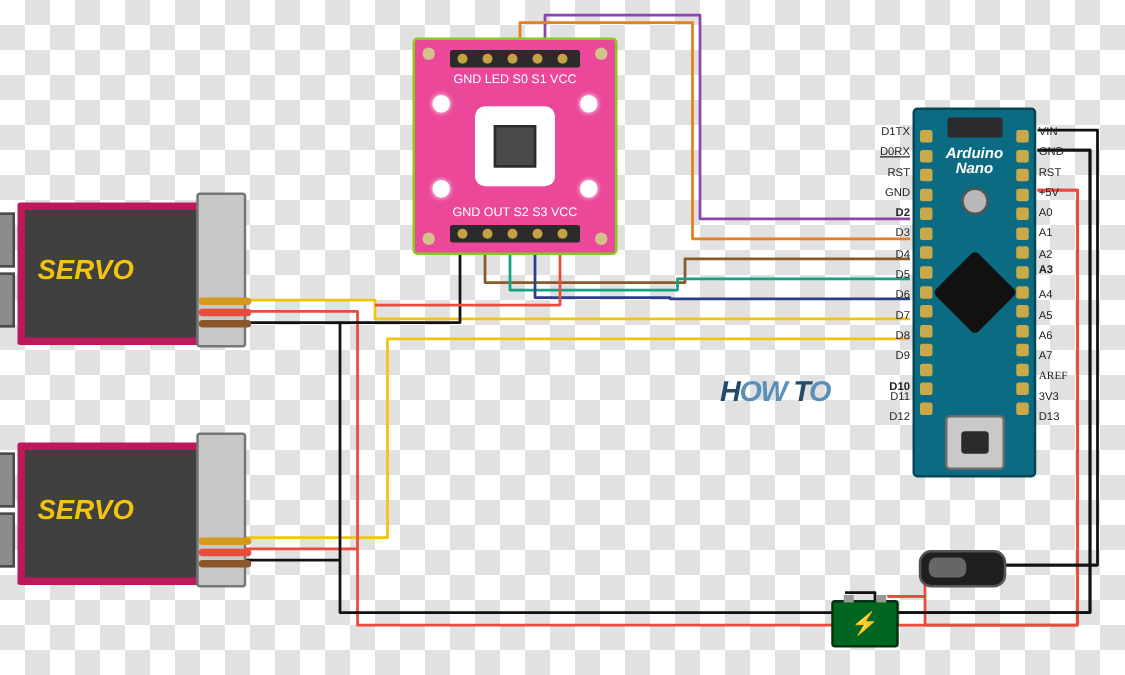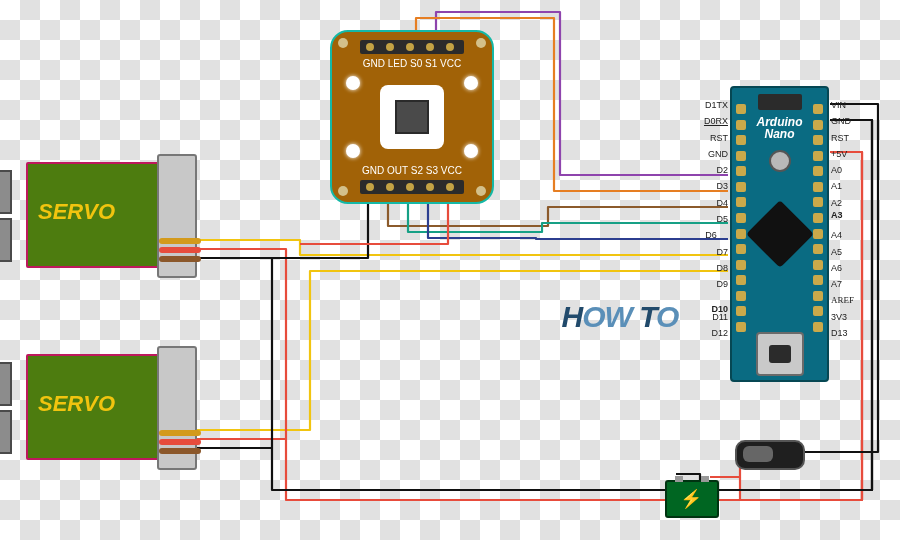--- a/index.html
+++ b/index.html
@@ -7,35 +7,35 @@
 
 .checker{position:absolute;inset:0;background-image:
  linear-gradient(45deg,#e1e1e1 25%,transparent 25%),
  linear-gradient(-45deg,#e1e1e1 25%,transparent 25%),
  linear-gradient(45deg,transparent 75%,#e1e1e1 75%),
  linear-gradient(-45deg,transparent 75%,#e1e1e1 75%);
  background-size:40px 40px;background-position:0 0,0 20px,20px -20px,-20px 0}
 .stage{position:absolute;inset:0}
 
 .servo{position:absolute;width:185px;height:140px}
-.servo .body{position:absolute;left:16px;top:22px;width:150px;height:102px;background:#4d7c0f;border:2px solid #be185d;border-radius:2px}
+.servo .body{position:absolute;left:4px;top:22px;width:150px;height:102px;background:#404040;border:6px solid #be185d;border-radius:2px}
 .servo .tab{position:absolute;width:20px;height:40px;background:#8c8c8c;border:2px solid #4a4a4a}
 .servo .tab.tl{left:-22px;top:30px}
 .servo .tab.bl{left:-22px;top:78px}
 .servo .tab.tr{right:32px;top:30px}
 .servo .tab.br{right:32px;top:78px}
 .servo .label{position:absolute;left:10px;top:35px;font-weight:bold;font-style:italic;color:#f1c40f;font-size:22px}
 .servo .cap{position:absolute;right:-2px;top:14px;width:36px;height:120px;background:#c8c8c8;border:2px solid #777;border-radius:3px}
 .servo .leads{position:absolute;right:-6px;top:98px;width:42px;height:28px}
 .servo .lead{position:absolute;left:0;width:42px;height:6px;border-radius:3px}
 .servo .l1{top:0;background:#d39a1c}
 .servo .l2{top:9px;background:#e74c3c}
 .servo .l3{top:18px;background:#8b572a}
 
-.tcs{position:absolute;left:330px;top:30px;width:160px;height:170px;background:#a16207;border-radius:18px;border:2px solid #14b8a6}
+.tcs{position:absolute;left:330px;top:30px;width:160px;height:170px;background:#ec4899;border-radius:4px;border:2px solid #84cc16}
 .tcs .hdrrow{position:absolute;left:28px;width:104px;height:14px;background:#2b2b2b;border-radius:2px}
 .tcs .hdrrow.top{top:8px}
 .tcs .hdrrow.bot{bottom:8px}
 .tcs .pin{position:absolute;width:8px;height:8px;border-radius:50%;background:#c3a244;top:3px}
 .tcs .lbl{position:absolute;color:#fff;font-size:10px;width:100%;text-align:center}
 .tcs .lbl.top{top:26px}
 .tcs .lbl.bot{bottom:26px}
 .tcs .led{position:absolute;width:14px;height:14px;border-radius:50%;background:#fff;box-shadow:0 0 4px #fff}
 .tcs .led.a{left:14px;top:44px}.tcs .led.b{right:14px;top:44px}
 .tcs .led.c{left:14px;bottom:44px}.tcs .led.d{right:14px;bottom:44px}
@@ -61,21 +61,21 @@
 
 .sw{position:absolute;left:735px;top:440px;width:66px;height:26px;background:#1f1f1f;border-radius:10px;border:2px solid #555}
 .sw .rock{position:absolute;left:6px;top:4px;width:30px;height:16px;background:#666;border-radius:6px}
 
 .batt{position:absolute;left:665px;top:480px;width:50px;height:34px;background:#062;border:2px solid #031;border-radius:3px}
 .batt .bolt{position:absolute;left:50%;top:50%;transform:translate(-50%,-50%);color:#fdd835;font-size:18px}
 .batt .term{position:absolute;top:-6px;width:8px;height:6px;background:#999}
 .batt .term.a{left:8px}.batt .term.b{right:8px}
 
 .logo{position:absolute;left:520px;top:300px;width:200px;text-align:center}
-.logo .big{font-size:30px;font-weight:bold;font-style:italic;color:#5a8fb8;letter-spacing:-1px}
+.logo .big{font-size:23px;font-weight:bold;font-style:italic;color:#5a8fb8;letter-spacing:-1px}
 .logo .big .alt{color:#214a6b}
 .logo .url{font-size:10px;color:#333;letter-spacing:0.2px}
 
 svg.wires{position:absolute;inset:0;width:900px;height:540px;pointer-events:none}
 </style>
 </head>
 <body>
 
 <div class="checker"></div>
 <div class="stage">
@@ -205,25 +205,25 @@
         <div class="pad"></div>
         <div class="pad"></div>
         <div class="pad"></div>
         <div class="pad"></div>
         <div class="pad"></div>
       </div>
   <div class="pinlbl left" style="top: 12px;">D1TX</div>
       <div class="pinlbl left" style="top: 28.2857px; text-decoration: underline;">D0RX</div>
       <div class="pinlbl left" style="top: 44.5714px;">RST</div>
       <div class="pinlbl left" style="top: 60.8571px;">GND</div>
-      <div class="pinlbl left" style="top: 77.1429px;">D2</div>
+      <div class="pinlbl left" style="top: 77.1429px; font-weight: bold;">D2</div>
       <div class="pinlbl left" style="top: 93.4286px;">D3</div>
       <div class="pinlbl left" style="top: 109.714px;">D4</div>
       <div class="pinlbl left" style="top: 126px;">D5</div>
-      <div class="pinlbl left" style="top: 142.286px; text-align: center;">D6</div>
+      <div class="pinlbl left" style="top: 142.286px;">D6</div>
       <div class="pinlbl left" style="top: 158.571px;">D7</div>
       <div class="pinlbl left" style="top: 174.857px;">D8</div>
       <div class="pinlbl left" style="top: 191.143px; text-align: right;">D9</div>
       <div class="pinlbl left" style="top: 216px; font-weight: bold;">D10</div>
       <div class="pinlbl left" style="top: 223.714px;">D11</div>
       <div class="pinlbl left" style="top: 240px;">D12</div>
       <div class="pinlbl right" style="top: 12px;">VIN</div>
       <div class="pinlbl right" style="top: 28.2857px;">GND</div>
       <div class="pinlbl right" style="top: 44.5714px;">RST</div>
       <div class="pinlbl right" style="top: 60.8571px;">+5V</div>

